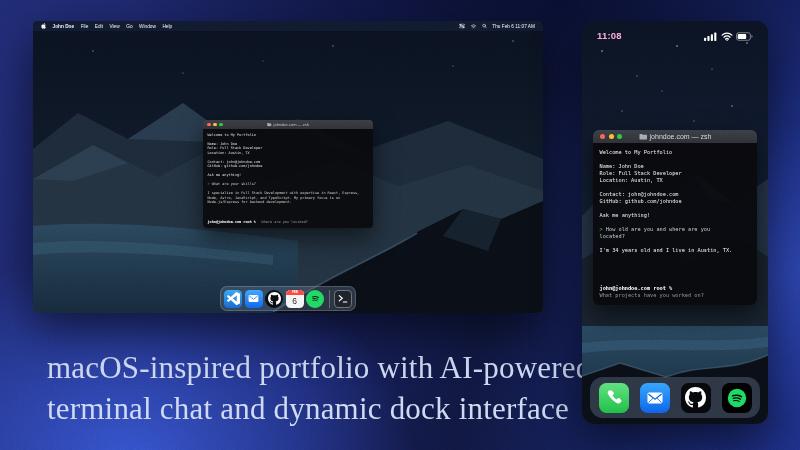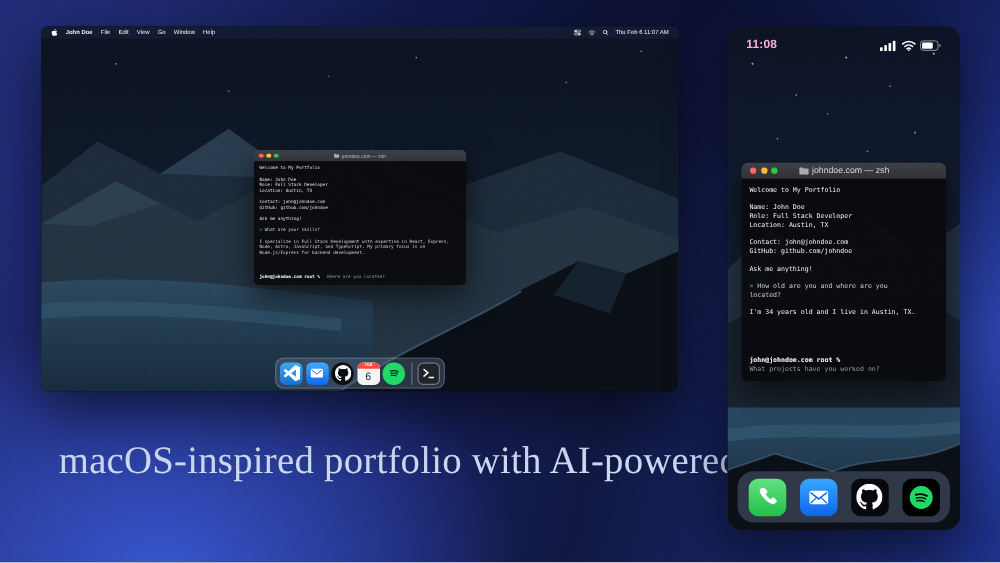--- a/index.html
+++ b/index.html
@@ -398,20 +398,21 @@
             <path d="M7.8 12.4c2.7-.7 5.6-.5 8 .8" stroke-width="1.4"></path>
             <path d="M8.2 15c2.2-.6 4.5-.4 6.4.7" stroke-width="1.2"></path>
           </g>
         </svg>
       </div>
     </div>
   </div>
 
   <div class="caption">
     <div>macOS-inspired portfolio with AI-powered</div>
+    <div>terminal chat and dynamic dock interface</div>
   </div>
 
   <svg class="noise" width="800" height="450">
     <filter id="grain">
       <feTurbulence type="fractalNoise" baseFrequency="0.85" numOctaves="2" stitchTiles="stitch"></feTurbulence>
       <feColorMatrix type="saturate" values="0"></feColorMatrix>
       <feComponentTransfer>
           <feFuncA type="linear" slope="0.55"></feFuncA>
         </feComponentTransfer>
     </filter>

